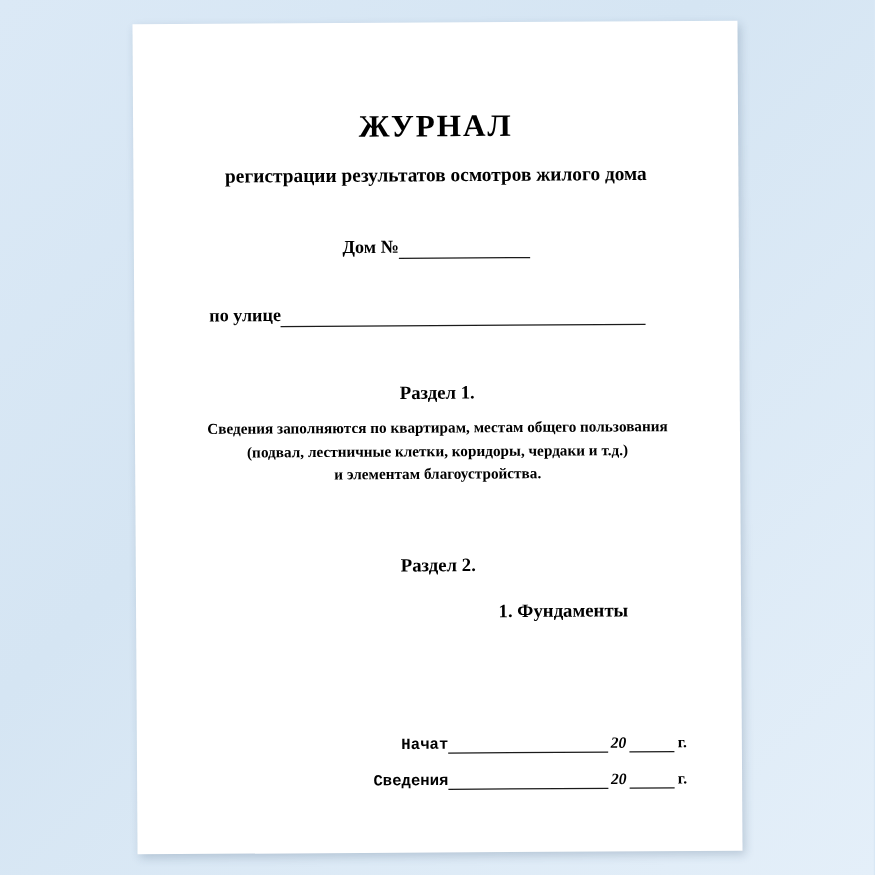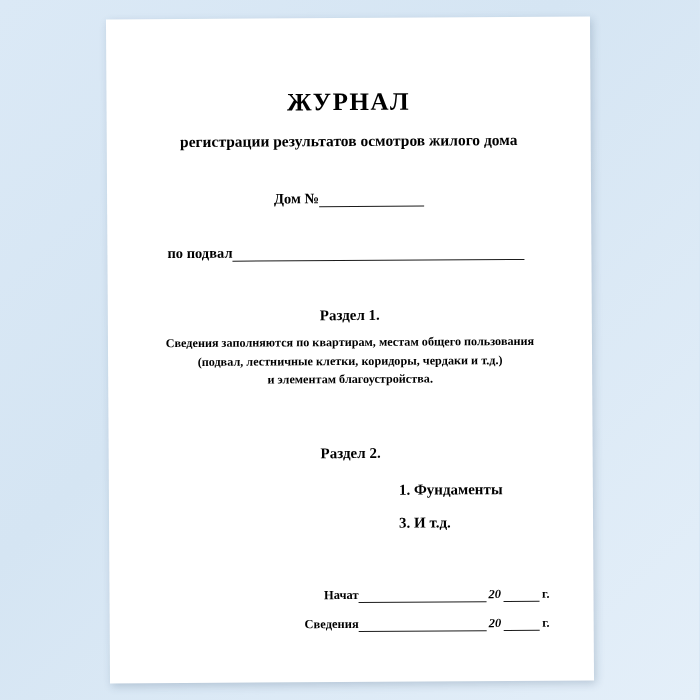--- a/index.html
+++ b/index.html
@@ -112,21 +112,21 @@
     font-weight: bold;
   }
   .footer-row {
     display: flex;
     align-items: flex-end;
     justify-content: flex-end;
     margin-top: 14px;
     white-space: nowrap;
   }
   .footer-row:first-child { margin-top: 0; }
-  .f-label { padding-right: 0px; }
+  .f-label { padding-right: 0px; font-family: Liberation Mono, monospace; }
   .f-line-long { width: 128px; border-bottom: 1.2px solid #1b1b1b; display:inline-block; height: 12px; }
   .f-line-short { width: 36px; border-bottom: 1.2px solid #1b1b1b; display:inline-block; height: 12px; }
   .f-20 { padding: 0 2px; font-style: italic; }
   .f-g { padding-left: 3px; }
 </style>
 </head>
 <body>
 
 <div id="stage">
 
@@ -135,35 +135,34 @@
 
       <div class="title">ЖУРНАЛ</div>
       <div class="subtitle">регистрации результатов осмотров жилого дома</div>
 
       <div class="field-row house-row">
         <span>Дом №</span>
         <span class="fill-line line-house"></span>
       </div>
 
       <div class="field-row street-row">
-        <span>по подвал</span>
+        <span>по улице</span>
         <span class="fill-line line-street"></span>
       </div>
 
       <div class="section-head">Раздел 1.</div>
       <div class="section-note">
         <div>Сведения заполняются по квартирам, местам общего пользования</div>
         <div>(подвал, лестничные клетки, коридоры, чердаки и т.д.)</div>
         <div>и элементам благоустройства.</div>
       </div>
 
       <div class="section-head-2">Раздел 2.</div>
       <div class="item-list">
         <div>1. Фундаменты</div>
-        <div>3. И т.д.</div>
       </div>
 
       <div class="footer">
         <div class="footer-row">
           <span class="f-label">Начат</span>
           <span class="f-line-long"></span>
           <span class="f-20">20</span>
           <span class="f-line-short"></span>
           <span class="f-g">г.</span>
         </div>

